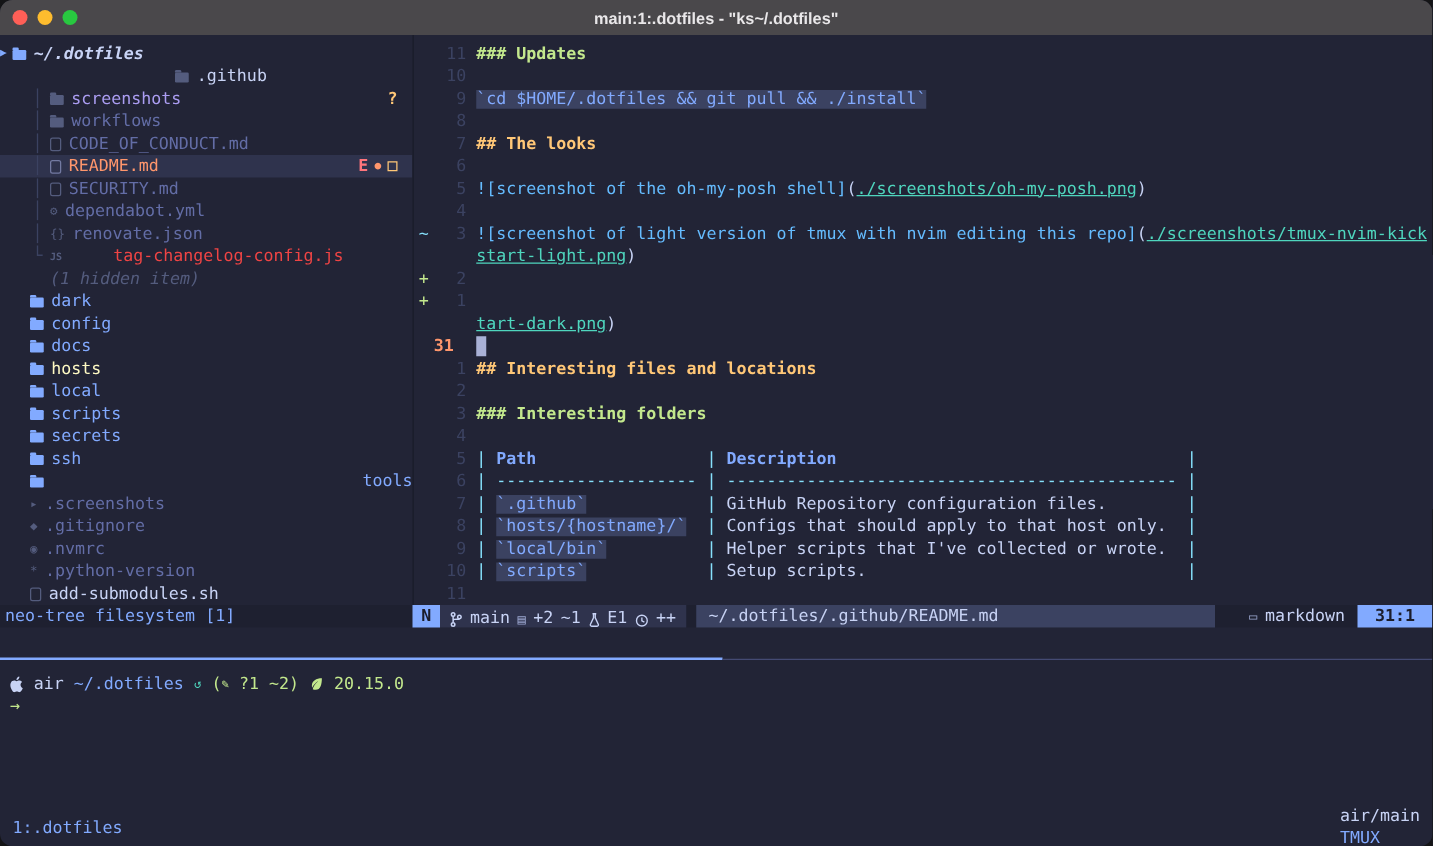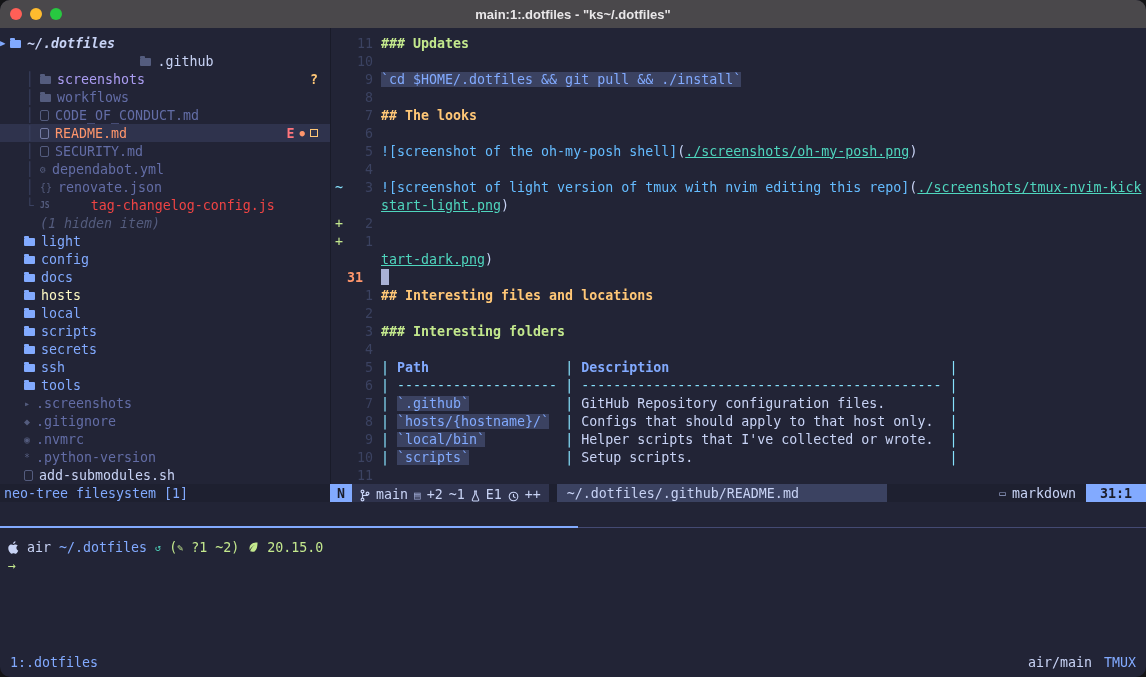--- a/index.html
+++ b/index.html
@@ -50,37 +50,37 @@
   .pipe,.dash{color:var(--c-cyan);}
   .th{color:var(--c-blue);font-weight:bold;}
   .cursor{display:inline-block;width:8px;height:16px;background:var(--c-cursor);vertical-align:text-bottom;}
   
   .statusrow{height:18px;flex:0 0 18px;background:var(--c-bg_dark);display:flex;align-items:stretch;}
   .neotree-status{width:330px;flex:0 0 330px;color:var(--c-blue);display:flex;align-items:center;padding-left:4px;}
   .lualine{flex:1;display:flex;align-items:stretch;}
   .sl-item{display:flex;align-items:center;}
   .sl-mode{background:var(--c-blue);color:#1b1d2b;font-weight:bold;padding:0 7px;}
   .sl-git{background:var(--c-segbg);color:var(--c-fg);padding:0 8px;gap:6px;align-items:flex-end;}
-  .sl-path{background:var(--c-pathbg);color:var(--c-fg);margin-left:8px;width:330px;padding:0 10px;}
+  .sl-path{background:var(--c-pathbg);color:var(--c-fg);margin-left:8px;width:415px;padding:0 10px;}
   .sl-ft{color:var(--c-fg);gap:6px;padding-right:10px;}
   .sl-pos{background:var(--c-blue);color:#1b1d2b;font-weight:bold;padding:0 14px;}
   .sl-spacer{flex:1;}
   .slicon{color:var(--c-fg);display:inline-flex;align-items:center;}
   .gicon{color:#9aa5ce;font-size:11px;}
   
   .cmdarea{height:24px;flex:0 0 24px;}
   .pane-divider{height:2px;flex:0 0 2px;display:flex;}
   .pd-left{width:578px;background:var(--c-divider_active);}
   .pd-right{flex:1;background:var(--c-divider);height:1px;align-self:center;}
   .shell{flex:1;padding:10px 0 0 8px;}
   .pline{height:18px;display:flex;align-items:center;white-space:pre;}
   .p-fg{color:var(--c-fg);} .p-blue{color:var(--c-blue);} .p-green{color:var(--c-green);}
   .tmuxbar{height:26px;flex:0 0 26px;display:flex;align-items:center;padding:0 10px 4px 10px;}
   .tmux-left{color:var(--c-blue);}
-  .tmux-right{margin-left:auto;display:flex;gap:12px;}
+  .tmux-right{margin-left:auto;display:flex;gap:2px;flex-direction:column;}
   .tmux-host{color:var(--c-fg);}
   .tmux-badge{color:var(--c-blue);}
   svg{display:block;}
 </style>
 </head>
 <body>
 
 <div id="window">
   <div class="titlebar">
     <div class="lights">
@@ -97,29 +97,29 @@
         <div class="srow" style="padding-left: 24px; justify-content: center;"><span class="ic ic-folder" style="color: rgb(84, 92, 126);"></span><span class="lbl" style="color: rgb(200, 211, 245);">.github</span></div>
         <div class="srow" style="padding-left: 26px;"><span class="guide">│</span><span class="ic ic-folder" style="color: rgb(84, 92, 126);"></span><span class="lbl" style="color: rgb(171, 157, 242);">screenshots</span><span class="badges"><span class="b-q">?</span></span></div>
         <div class="srow" style="padding-left: 26px;"><span class="guide">│</span><span class="ic ic-folder" style="color: rgb(84, 92, 126);"></span><span class="lbl" style="color: rgb(99, 109, 166);">workflows</span></div>
         <div class="srow" style="padding-left: 26px;"><span class="guide">│</span><span class="ic ic-file" style="color: rgb(84, 92, 126);"></span><span class="lbl" style="color: rgb(99, 109, 166);">CODE_OF_CONDUCT.md</span></div>
         <div class="srow sel" style="padding-left: 26px;"><span class="guide">│</span><span class="ic ic-file" style="color: rgb(115, 122, 162);"></span><span class="lbl" style="color: rgb(255, 150, 108);">README.md</span><span class="badges"><span class="b-red">E</span><span class="b-orange">●</span><span class="b-yellow"></span></span></div>
         <div class="srow" style="padding-left: 26px;"><span class="guide">│</span><span class="ic ic-file" style="color: rgb(84, 92, 126);"></span><span class="lbl" style="color: rgb(99, 109, 166);">SECURITY.md</span></div>
         <div class="srow" style="padding-left: 26px;"><span class="guide">│</span><span class="ic ic-glyph" style="color: rgb(84, 92, 126);">⚙</span><span class="lbl" style="color: rgb(99, 109, 166);">dependabot.yml</span></div>
         <div class="srow" style="padding-left: 26px;"><span class="guide">│</span><span class="ic ic-glyph" style="color: rgb(84, 92, 126);">{}</span><span class="lbl" style="color: rgb(99, 109, 166);">renovate.json</span></div>
         <div class="srow" style="padding-left: 26px;"><span class="guide">└</span><span class="ic ic-glyph" style="color: rgb(84, 92, 126); font-size: 8px; font-weight: bold;">JS</span><span class="lbl" style="color: #ef4444; margin-left: 41px;">tag-changelog-config.js</span></div>
         <div class="srow" style="padding-left: 40px;"><span class="lbl it" style="color: rgb(84, 92, 126); margin-left: 0px;">(1 hidden item)</span></div>
-        <div class="srow" style="padding-left: 24px;"><span class="ic ic-folder" style="color: rgb(130, 170, 255);"></span><span class="lbl" style="color: rgb(130, 170, 255);">light</span></div>
+        <div class="srow" style="padding-left: 24px;"><span class="ic ic-folder" style="color: rgb(130, 170, 255);"></span><span class="lbl" style="color: rgb(130, 170, 255);">dark</span></div>
         <div class="srow" style="padding-left: 24px;"><span class="ic ic-folder" style="color: rgb(130, 170, 255);"></span><span class="lbl" style="color: rgb(130, 170, 255);">config</span></div>
         <div class="srow" style="padding-left: 24px;"><span class="ic ic-folder" style="color: rgb(130, 170, 255);"></span><span class="lbl" style="color: rgb(130, 170, 255);">docs</span></div>
         <div class="srow" style="padding-left: 24px;"><span class="ic ic-folder" style="color: rgb(130, 170, 255);"></span><span class="lbl" style="color: #fef9c3;">hosts</span></div>
         <div class="srow" style="padding-left: 24px;"><span class="ic ic-folder" style="color: rgb(130, 170, 255);"></span><span class="lbl" style="color: rgb(130, 170, 255);">local</span></div>
         <div class="srow" style="padding-left: 24px;"><span class="ic ic-folder" style="color: rgb(130, 170, 255);"></span><span class="lbl" style="color: rgb(130, 170, 255);">scripts</span></div>
         <div class="srow" style="padding-left: 24px;"><span class="ic ic-folder" style="color: rgb(130, 170, 255);"></span><span class="lbl" style="color: rgb(130, 170, 255);">secrets</span></div>
         <div class="srow" style="padding-left: 24px;"><span class="ic ic-folder" style="color: rgb(130, 170, 255);"></span><span class="lbl" style="color: rgb(130, 170, 255);">ssh</span></div>
-        <div class="srow" style="padding-left: 24px;"><span class="ic ic-folder" style="color: rgb(130, 170, 255);"></span><span class="lbl" style="color: rgb(130, 170, 255);">tools</span></div>
+        <div class="srow" style="padding-left: 24px; justify-content: space-between;"><span class="ic ic-folder" style="color: rgb(130, 170, 255);"></span><span class="lbl" style="color: rgb(130, 170, 255);">tools</span></div>
         <div class="srow" style="padding-left: 24px;"><span class="ic ic-glyph" style="color: rgb(84, 92, 126);">▸</span><span class="lbl" style="color: rgb(99, 109, 166);">.screenshots</span></div>
         <div class="srow" style="padding-left: 24px;"><span class="ic ic-glyph" style="color: rgb(84, 92, 126);">◆</span><span class="lbl" style="color: rgb(99, 109, 166);">.gitignore</span></div>
         <div class="srow" style="padding-left: 24px;"><span class="ic ic-glyph" style="color: rgb(84, 92, 126);">◉</span><span class="lbl" style="color: rgb(99, 109, 166);">.nvmrc</span></div>
         <div class="srow" style="padding-left: 24px;"><span class="ic ic-glyph" style="color: rgb(84, 92, 126);">*</span><span class="lbl" style="color: rgb(99, 109, 166);">.python-version</span></div>
         <div class="srow" style="padding-left: 24px;"><span class="ic ic-file" style="color: rgb(84, 92, 126);"></span><span class="lbl" style="color: rgb(200, 211, 245);">add-submodules.sh</span></div>
       </div>
     <div class="editor" id="editor">
         <div class="eline"><span class="signcol "> </span><span class="numcol">11</span><span class="etext"><span class="h3">### Updates</span></span></div>
         <div class="eline"><span class="signcol "> </span><span class="numcol">10</span><span class="etext"></span></div>
         <div class="eline"><span class="signcol "> </span><span class="numcol">9</span><span class="etext"><span class="code">`cd $HOME/.dotfiles &amp;&amp; git pull &amp;&amp; ./install`</span></span></div>

